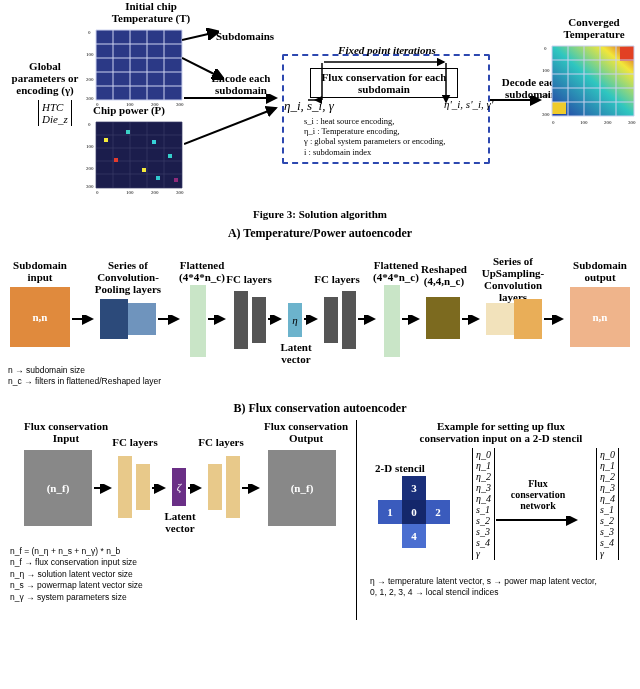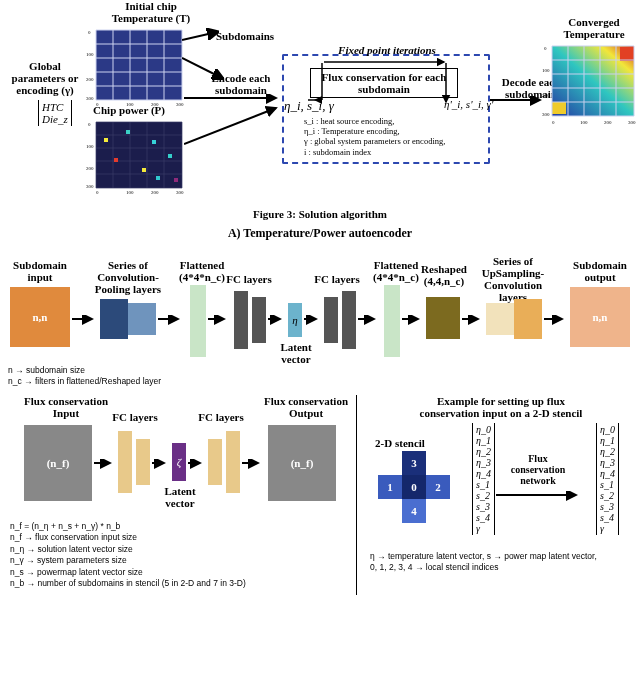--- a/index.html
+++ b/index.html
@@ -318,20 +318,21 @@
     <div class="txt" style="left:562px;top:14px;width:64px"><span style="white-space:pre-line">Subdomain
 output</span></div>
     <div class="block" style="left:564px;top:42px;width:60px;height:60px;background:#efb48b;color:#fff;display:flex;align-items:center;justify-content:center;font-weight:bold">n,n</div>
 
     <div class="footnotes" style="position:absolute;left:2px;top:120px">
       <div>n → subdomain size</div>
       <div>n_c → filters in flattened/Reshaped layer</div>
     </div>
   </div>
 
+  <div class="sec-title">B) Flux conservation autoencoder</div>
 
   <div class="flux-b">
 
     <div class="txt" style="left:10px;top:0;width:100px"><span style="white-space:pre-line">Flux conservation
 Input</span></div>
     <div class="block" style="left:18px;top:30px;width:68px;height:76px;background:#888;color:#fff;display:flex;align-items:center;justify-content:center;font-weight:bold">(n_f)</div>
 
     <svg style="position:absolute;left:88px;top:64px;width:22px;height:10px">
         <line x1="0" y1="4" x2="16" y2="4" stroke="#000" stroke-width="2" marker-end="url(#a5)"></line>
       </svg>
@@ -360,23 +361,22 @@
       </svg>
 
     <div class="txt" style="left:250px;top:0;width:100px"><span style="white-space:pre-line">Flux conservation
 Output</span></div>
     <div class="block" style="left:262px;top:30px;width:68px;height:76px;background:#888;color:#fff;display:flex;align-items:center;justify-content:center;font-weight:bold">(n_f)</div>
 
     <div class="footnotes" style="position:absolute;left:4px;top:126px;width:330px">
       <div>n_f = (n_η + n_s + n_γ) * n_b</div>
       <div>n_f → flux conservation input size</div>
       <div>n_η → solution latent vector size</div>
+      <div>n_s → powermap latent vector size</div>
       <div>n_γ → system parameters size</div>
-      <div>n_s → powermap latent vector size</div>
-      <div>n_b → number of subdomains in stencil (5 in 2-D and 7 in 3-D)</div>
     </div>
 
     <div class="sep" style="left:350px;top:0;height:200px"></div>
 
     <div class="txt" style="left:380px;top:0;width:230px"><span style="white-space:pre-line">Example for setting up flux
 conservation input on a 2-D stencil</span></div>
 
     <div class="txt" style="left:364px;top:42px;width:60px">2-D stencil</div>
 
     <div class="stencil" style="left:368px;top:56px;width:80px;height:80px">

